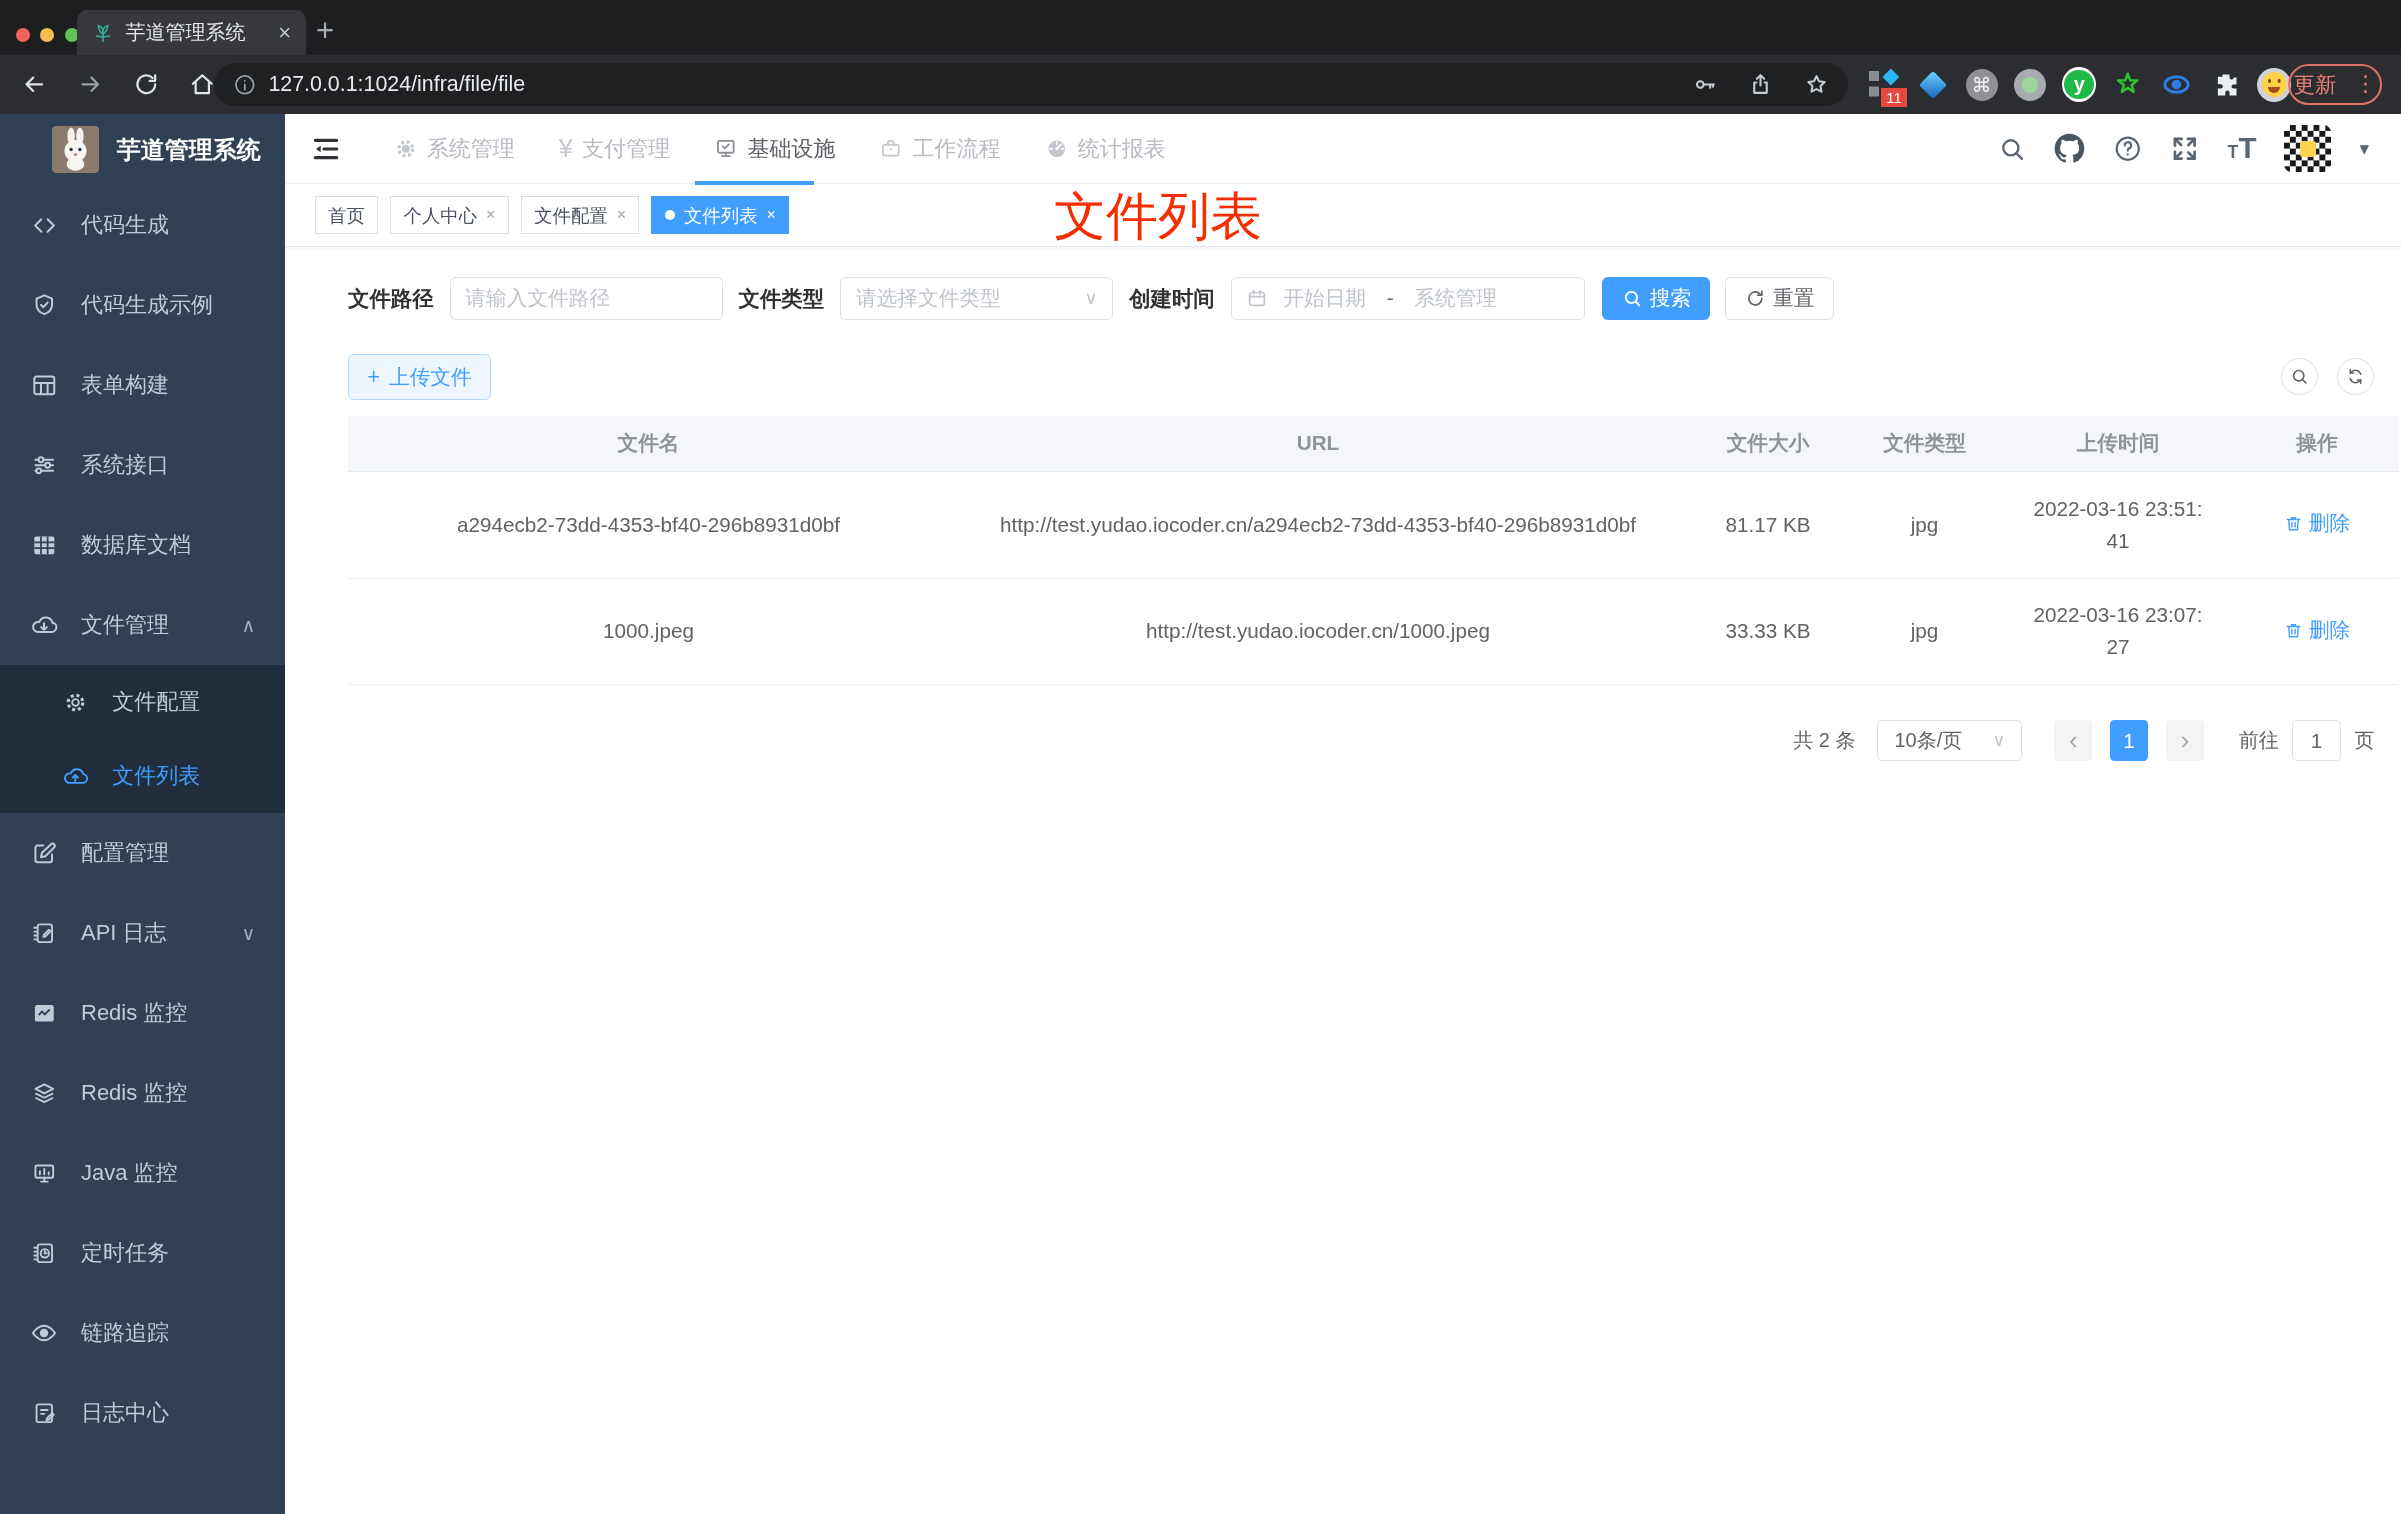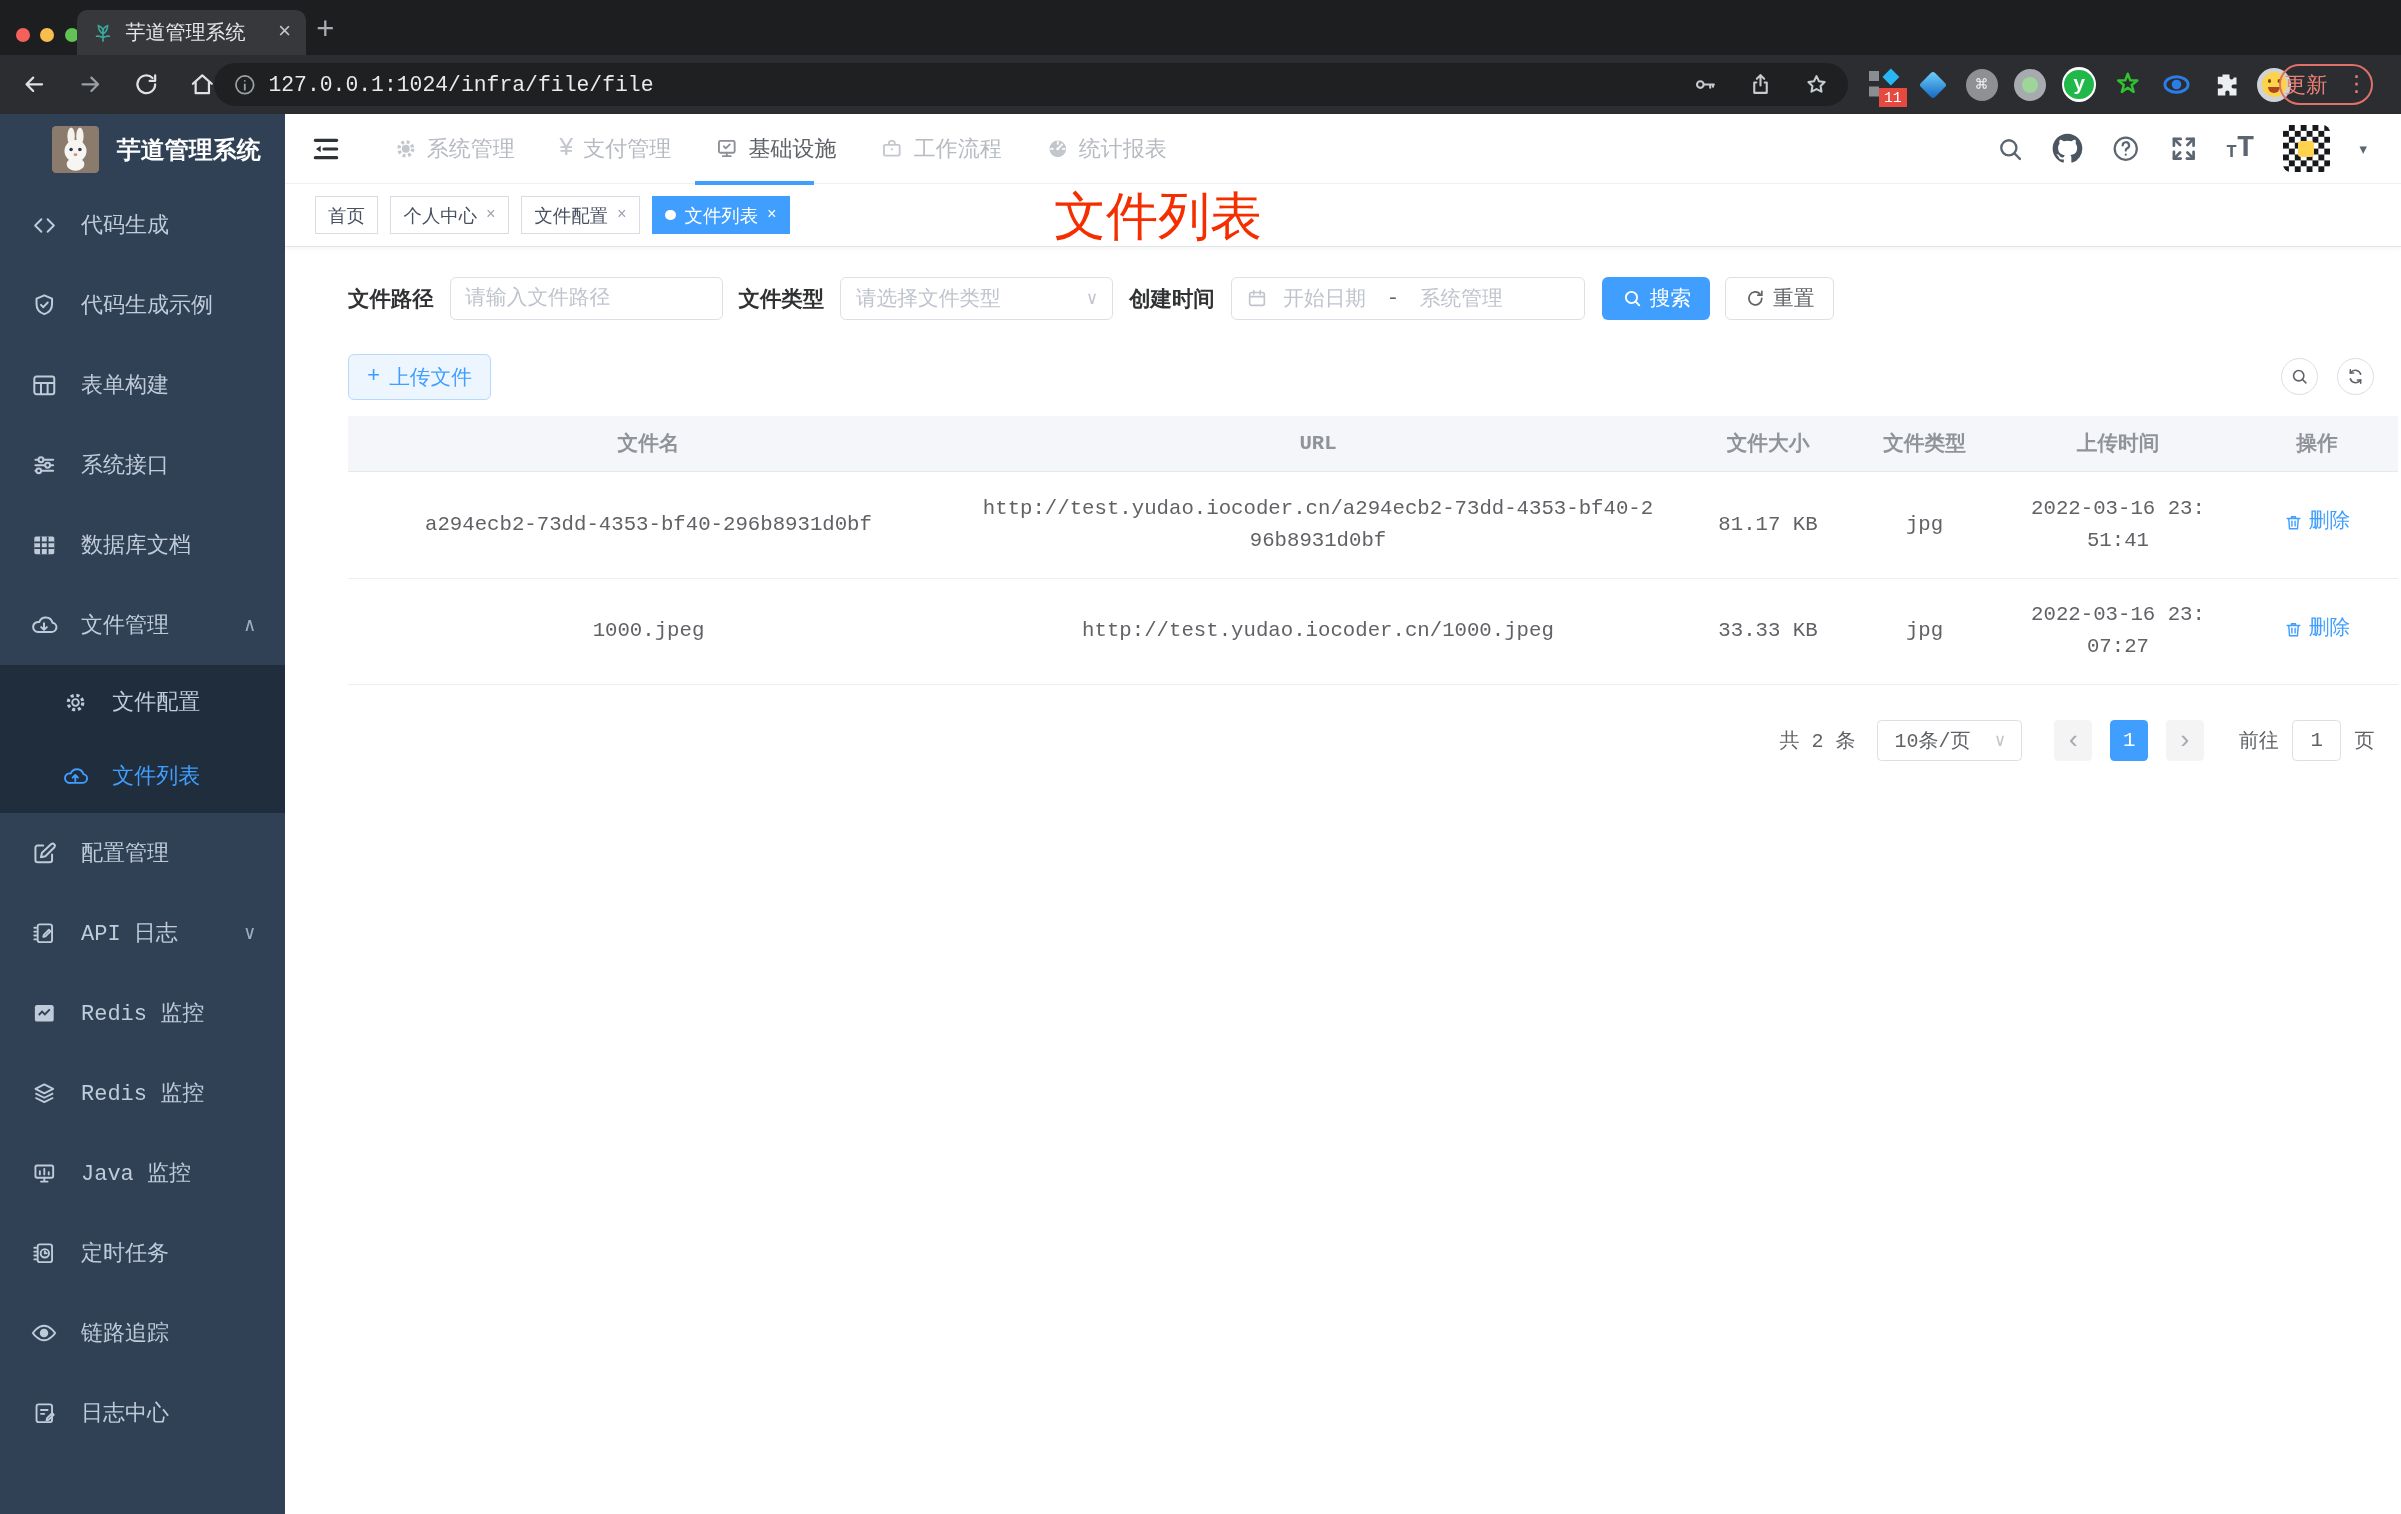--- a/index.html
+++ b/index.html
@@ -1,18 +1,18 @@
 <!DOCTYPE html>
 <html style="font-size:11.8px"><head>
 <meta charset="utf-8">
 <style>
   * { box-sizing: border-box; margin: 0; padding: 0; }
   html,body { background:#fff; }
   .screen{position:relative;width:2401px;height:1515px;background:#fde047;overflow:hidden;
-    font-family:Liberation Mono, monospace;}
+    font-family:Liberation Sans, sans-serif;}
 
   
   .tabstrip{position:absolute;top:0;left:0;right:0;height:55px;background:#1d1e20;}
   .lights{position:absolute;top:28px;left:16px;display:flex;gap:10.3px;}
   .light{width:14px;height:14px;border-radius:50%;}
   .light-red{background:#f4605a}.light-yellow{background:#f7bd4f}.light-green{background:#61c354}
   .btab{position:absolute;left:77px;top:9.6px;width:229px;height:46px;background:#36383b;
     border-radius:10.3px 10.3px 0 0;display:flex;align-items:center;padding:0 14.8px;}
   .btab-title{color:#e4e6e9;font-size:20px;margin-left:11.8px;flex:1;white-space:nowrap;}
   .btab-close{color:#c3c7cb;font-size:22px;line-height:1;}
@@ -38,21 +38,21 @@
   .ggdot-in{width:16px;height:16px;border-radius:50%;background:#9ed69a;}
   .ycir{width:35px;height:35px;border-radius:50%;background:#fff;display:flex;align-items:center;justify-content:center;}
   .ycir-in{width:29.5px;height:29.5px;border-radius:50%;background:#21b84a;color:#fff;font-size:20px;font-weight:bold;
     display:flex;align-items:center;justify-content:center;}
   .face-outer{width:34px;height:34px;border-radius:50%;background:#cfd2d6;display:flex;align-items:center;justify-content:center;}
   .face{width:25px;height:25px;border-radius:50%;background:#ffd24b;position:relative;}
   .face::before{content:"";position:absolute;left:5.9px;top:6.6px;width:3.7px;height:4.4px;border-radius:50%;
     background:#7a4b00;box-shadow:9.6px 0 0 #7a4b00;}
   .face::after{content:"";position:absolute;left:6.6px;bottom:3.7px;width:11.8px;height:6.6px;
     border-radius:0 0 11.8px 11.8px;background:#a8481c;}
-  .update-pill{position:absolute;right:28px;top:8.9px;width:94px;height:41px;border:2.2px solid #df7168;
+  .update-pill{position:absolute;right:19px;top:8.9px;width:94px;height:41px;border:2.2px solid #df7168;
     border-radius:20.7px;display:flex;align-items:center;justify-content:center;gap:18px;color:#ea8076;font-size:21.4px;}
   .update-dots{font-size:22px;letter-spacing:0;}
 
   
   .app{position:absolute;top:114px;left:0;right:0;bottom:0;display:flex;}
   .sidebar{width:285px;flex-shrink:0;background:#304156;color:#bfcbd9;overflow:hidden;}
   .logo-row{height:71px;display:flex;align-items:center;padding-left:52px;}
   .logo-img{width:47px;height:47px;border-radius:4.4px;background:#7d6f63;display:flex;align-items:center;justify-content:center;overflow:hidden;}
   .logo-title{color:#fff;font-size:24px;font-weight:bold;margin-left:17.7px;white-space:nowrap;}
   .menu-item{height:80px;display:flex;align-items:center;padding:0 29.5px;font-size:22px;}

